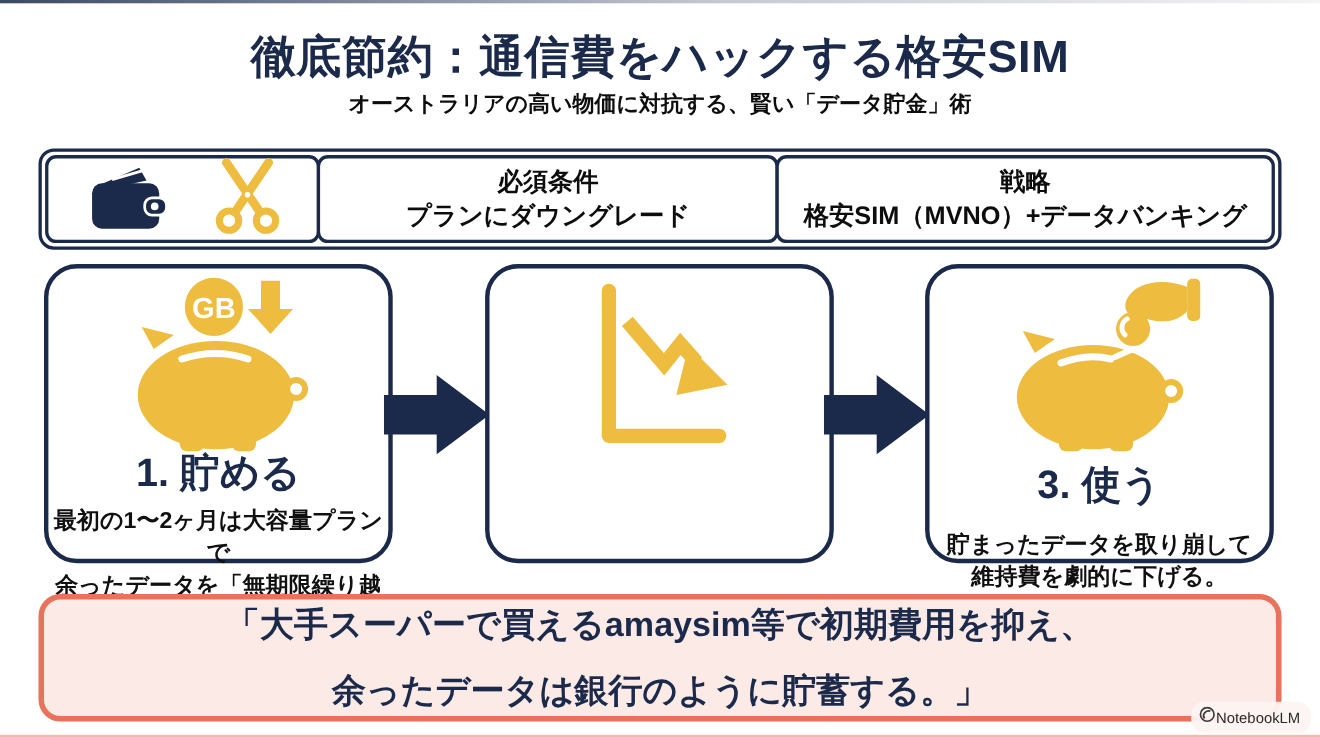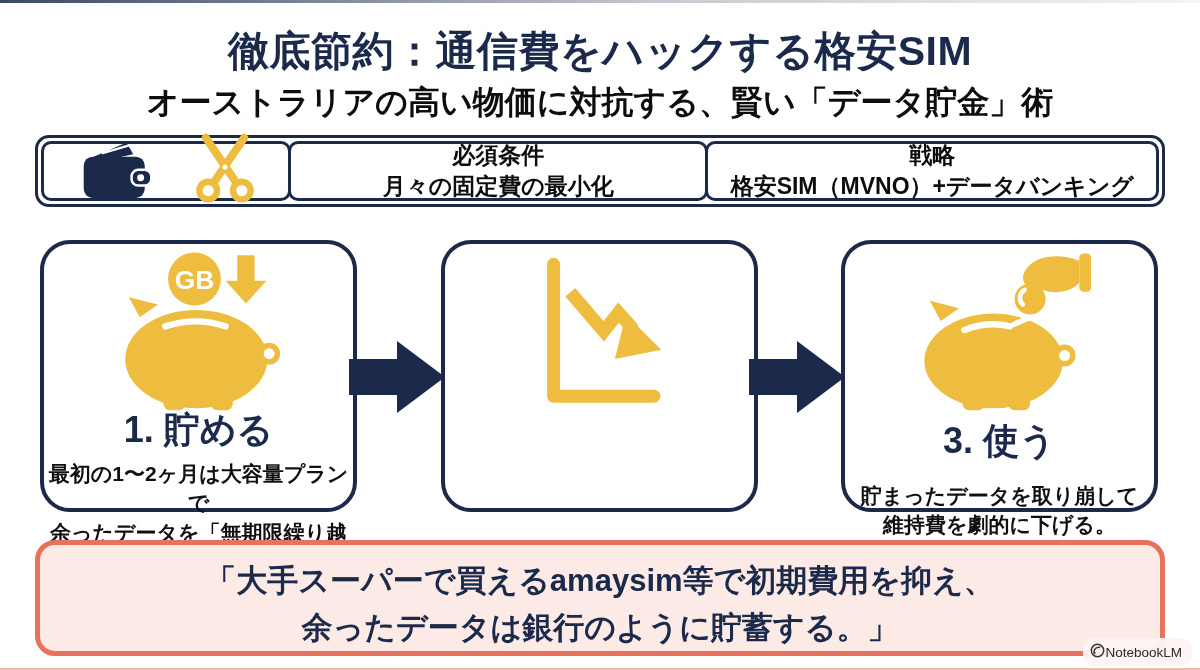--- a/index.html
+++ b/index.html
@@ -7,23 +7,23 @@
     position:relative;width:1200px;height:670px;background:#ffffff;overflow:hidden;
     font-family:"Liberation Sans","DejaVu Sans",sans-serif;
   }
   .edge-top{position:absolute;top:0;left:0;right:0;height:3px;
     background:linear-gradient(to right, rgba(26,41,72,.85), rgba(26,41,72,.25) 55%, rgba(26,41,72,.05));}
   .edge-bottom{position:absolute;bottom:0;left:0;right:0;height:2px;background:rgba(231,115,92,.5);}
 
   .page-title{position:absolute;top:24px;left:0;width:100%;text-align:center;
     font-size:41px;font-weight:800;color:#1b2a4a;letter-spacing:.5px;}
   .page-subtitle{position:absolute;top:81px;left:0;width:100%;text-align:center;
-    font-size:32px;font-weight:800;color:#0d0d0d;}
+    font-size:20px;font-weight:800;color:#0d0d0d;}
 
-  .header-bar{position:absolute;left:35px;top:135px;width:1130px;height:72px;box-sizing:border-box;
+  .header-bar{position:absolute;left:35px;top:135px;width:1130px;height:92px;box-sizing:border-box;
     border:3px solid #1b2a4a;border-radius:14px;padding:3px;display:flex;background:#fff;}
   .hcell{box-sizing:border-box;height:100%;border:3px solid #1b2a4a;border-radius:10px;
     display:flex;flex-direction:column;align-items:center;justify-content:center;background:#fff;}
   .hcell + .hcell{margin-left:-3px;}
   .hcell-icons{flex:0 0 250px;flex-direction:row;gap:26px;}
   .hcell-req{flex:1 1 38%;}
   .hcell-strat{flex:1 1 41%;}
   .hline{font-size:23px;font-weight:800;color:#0d0d0d;line-height:1.35;text-align:center;}
 
   .card{position:absolute;top:240px;width:317px;height:272px;box-sizing:border-box;background:#fff;
@@ -31,21 +31,21 @@
   .card-1{left:40px;} .card-2{left:441px;} .card-3{left:841px;gap:11px;}
   .card-icon{height:172px;display:flex;align-items:center;justify-content:center;padding-top:4px;}
   .card-title{font-size:36px;font-weight:800;color:#1b2a4a;line-height:1;}
   .card-body{margin-top:11px;font-size:21px;font-weight:700;color:#101010;text-align:center;line-height:1.4;}
 
   .flow-arrow{position:absolute;top:338px;z-index:5;}
   .flow-arrow-1{left:349px;} .flow-arrow-2{left:749px;}
 
   .quote-box{position:absolute;left:35px;top:540px;width:1130px;height:116px;box-sizing:border-box;
     background:#fceae6;border:5px solid #e7735c;border-radius:20px;
-    display:flex;flex-direction:column;align-items:center;justify-content:flex-end;}
+    display:flex;flex-direction:column;align-items:center;justify-content:space-between;}
   .quote-line{font-size:31px;font-weight:800;color:#1b2a4a;line-height:1.5;text-align:center;}
 
   .watermark{position:absolute;right:8px;bottom:4px;height:24px;padding:2px 10px 2px 7px;
     background:rgba(253,244,242,.95);border-radius:12px;display:flex;align-items:center;gap:0;}
   .watermark-label{font-size:13.5px;color:#2a2a2a;font-weight:500;}
 </style>
 </head>
 <body>
 
 <div class="canvas">
@@ -72,21 +72,21 @@
             <path d="M64,6 L26,62" stroke-width="10"></path>
             <circle cx="19" cy="72" r="11" stroke-width="8"></circle>
             <circle cx="61" cy="72" r="11" stroke-width="8"></circle>
           </g>
           <circle cx="40" cy="42.5" r="3.2" fill="#ffffff"></circle>
         </svg>
       </span>
     </div>
     <div class="hcell hcell-req">
       <div class="hline">必須条件</div>
-      <div class="hline">月々の固定費の最小化</div>
+      <div class="hline">プランにダウングレード</div>
     </div>
     <div class="hcell hcell-strat">
       <div class="hline">戦略</div>
       <div class="hline">格安SIM（MVNO）+データバンキング</div>
     </div>
   </div>
 
   <div class="card card-1">
     <div class="card-icon">
       <svg width="240" height="164" viewBox="0 0 250 180">

